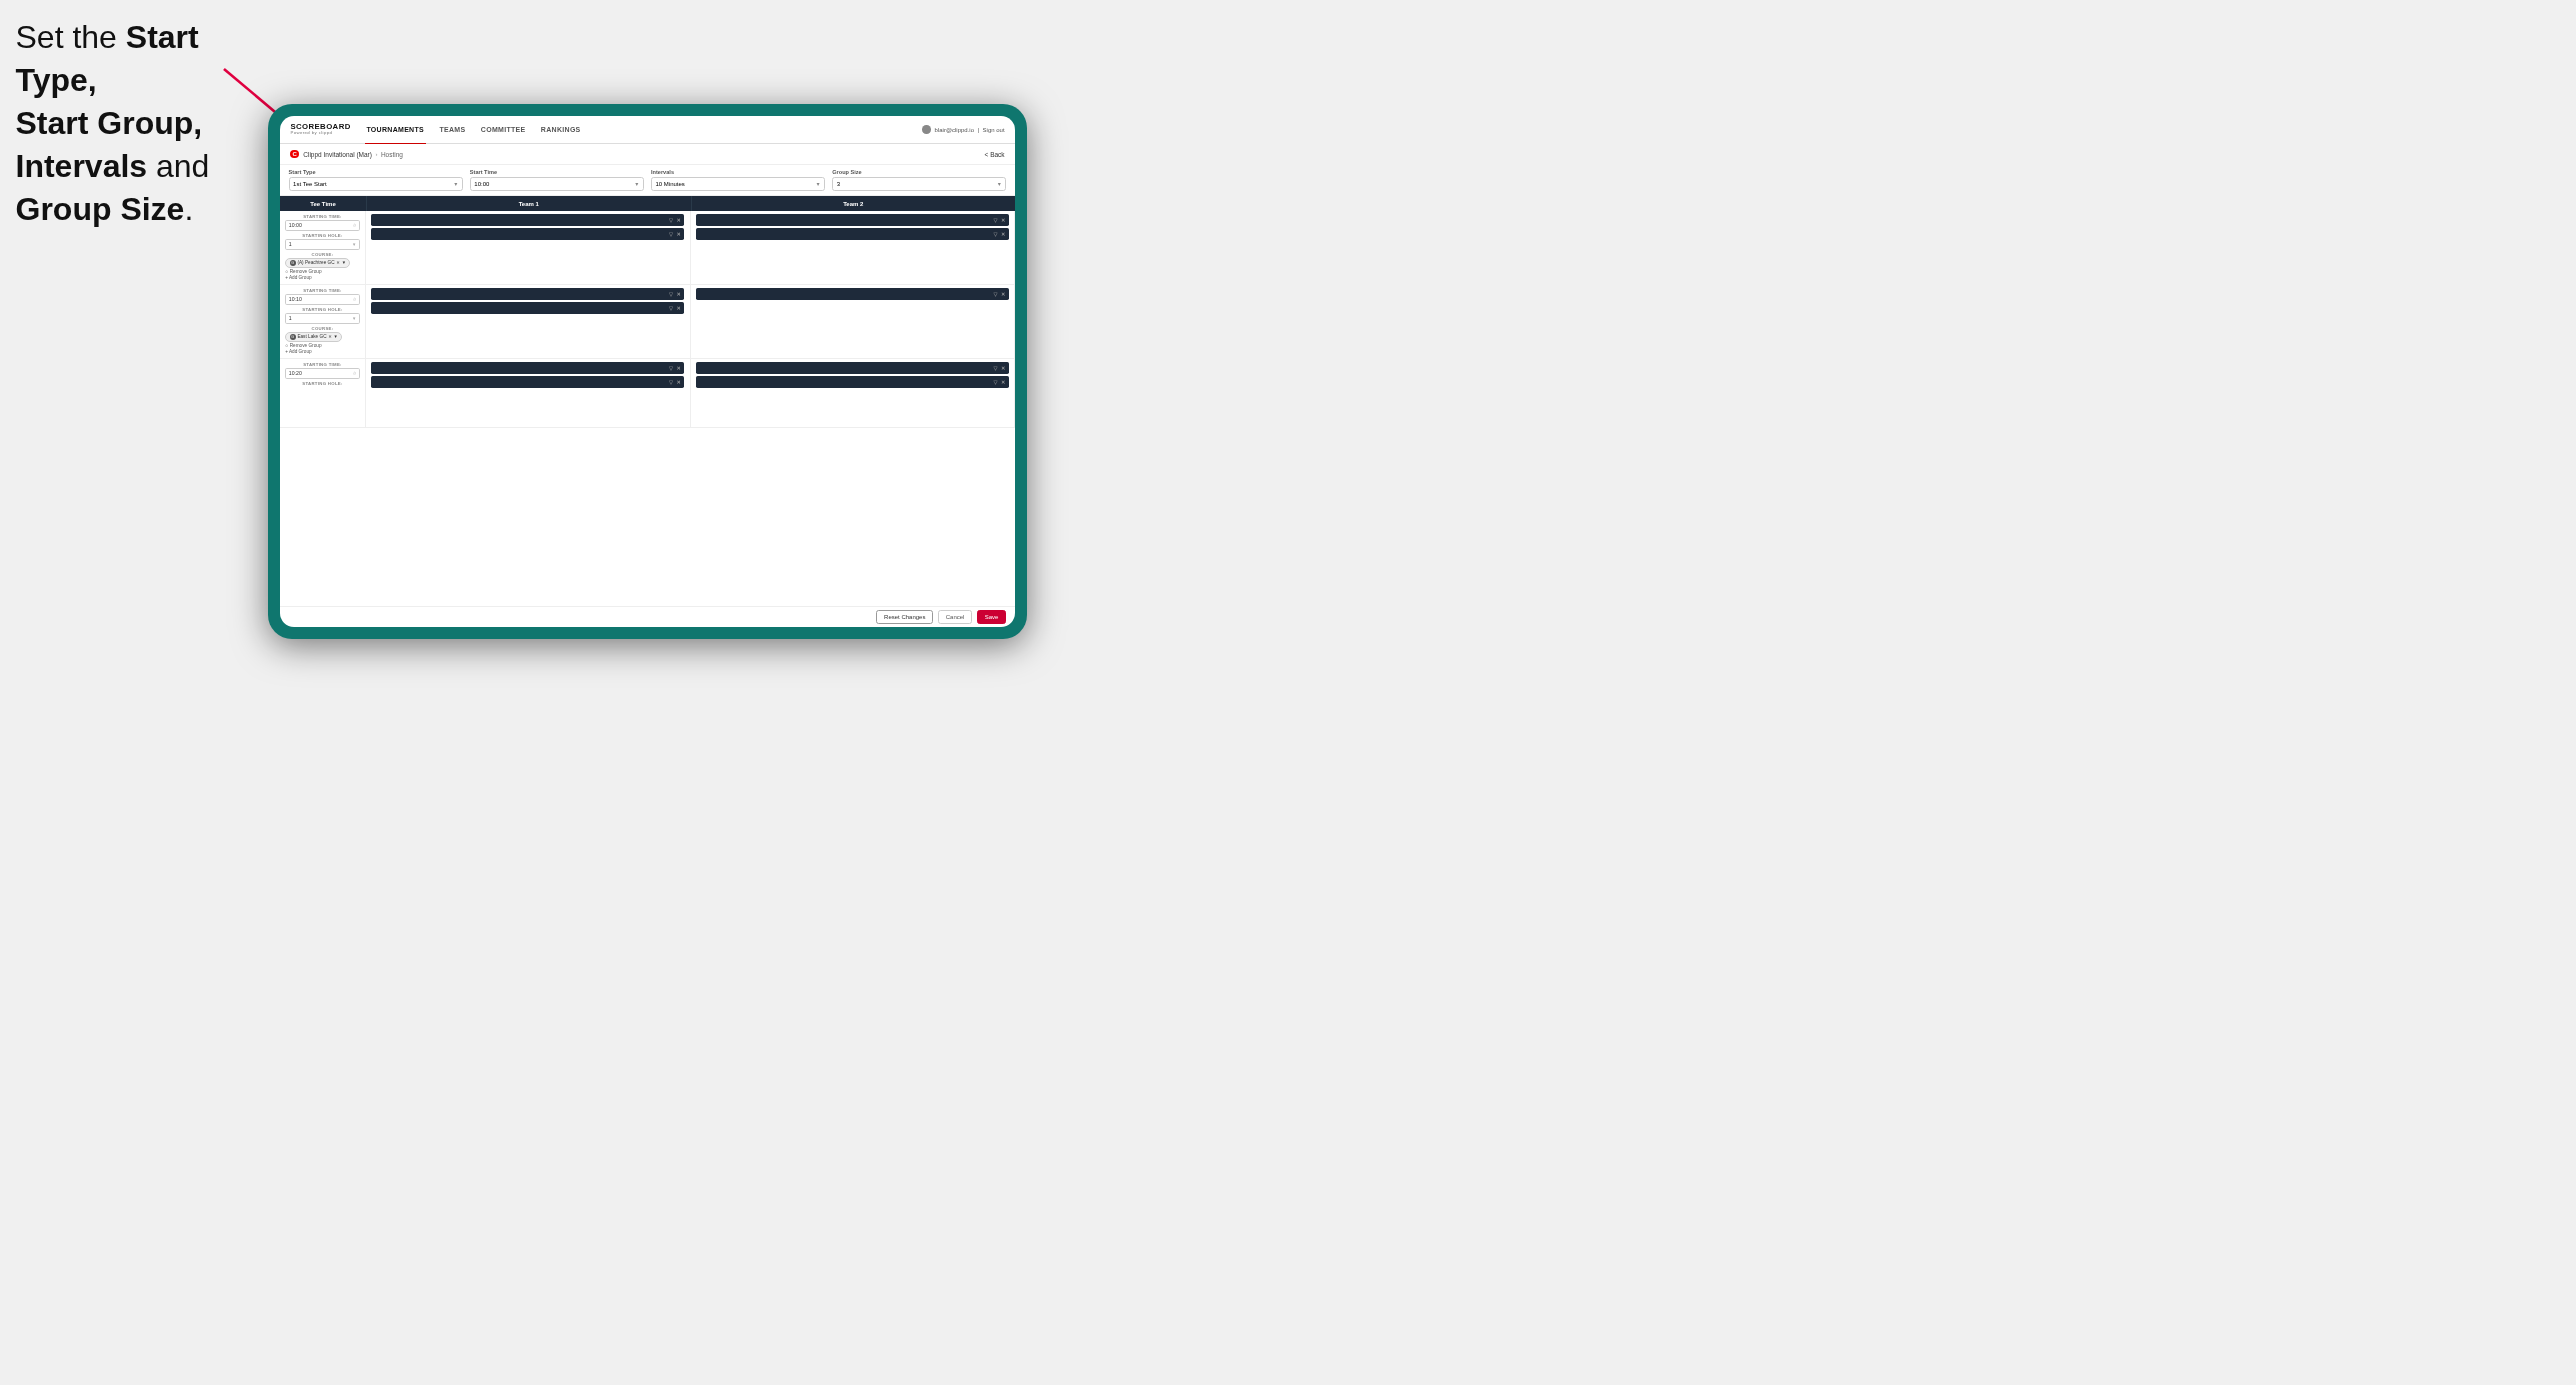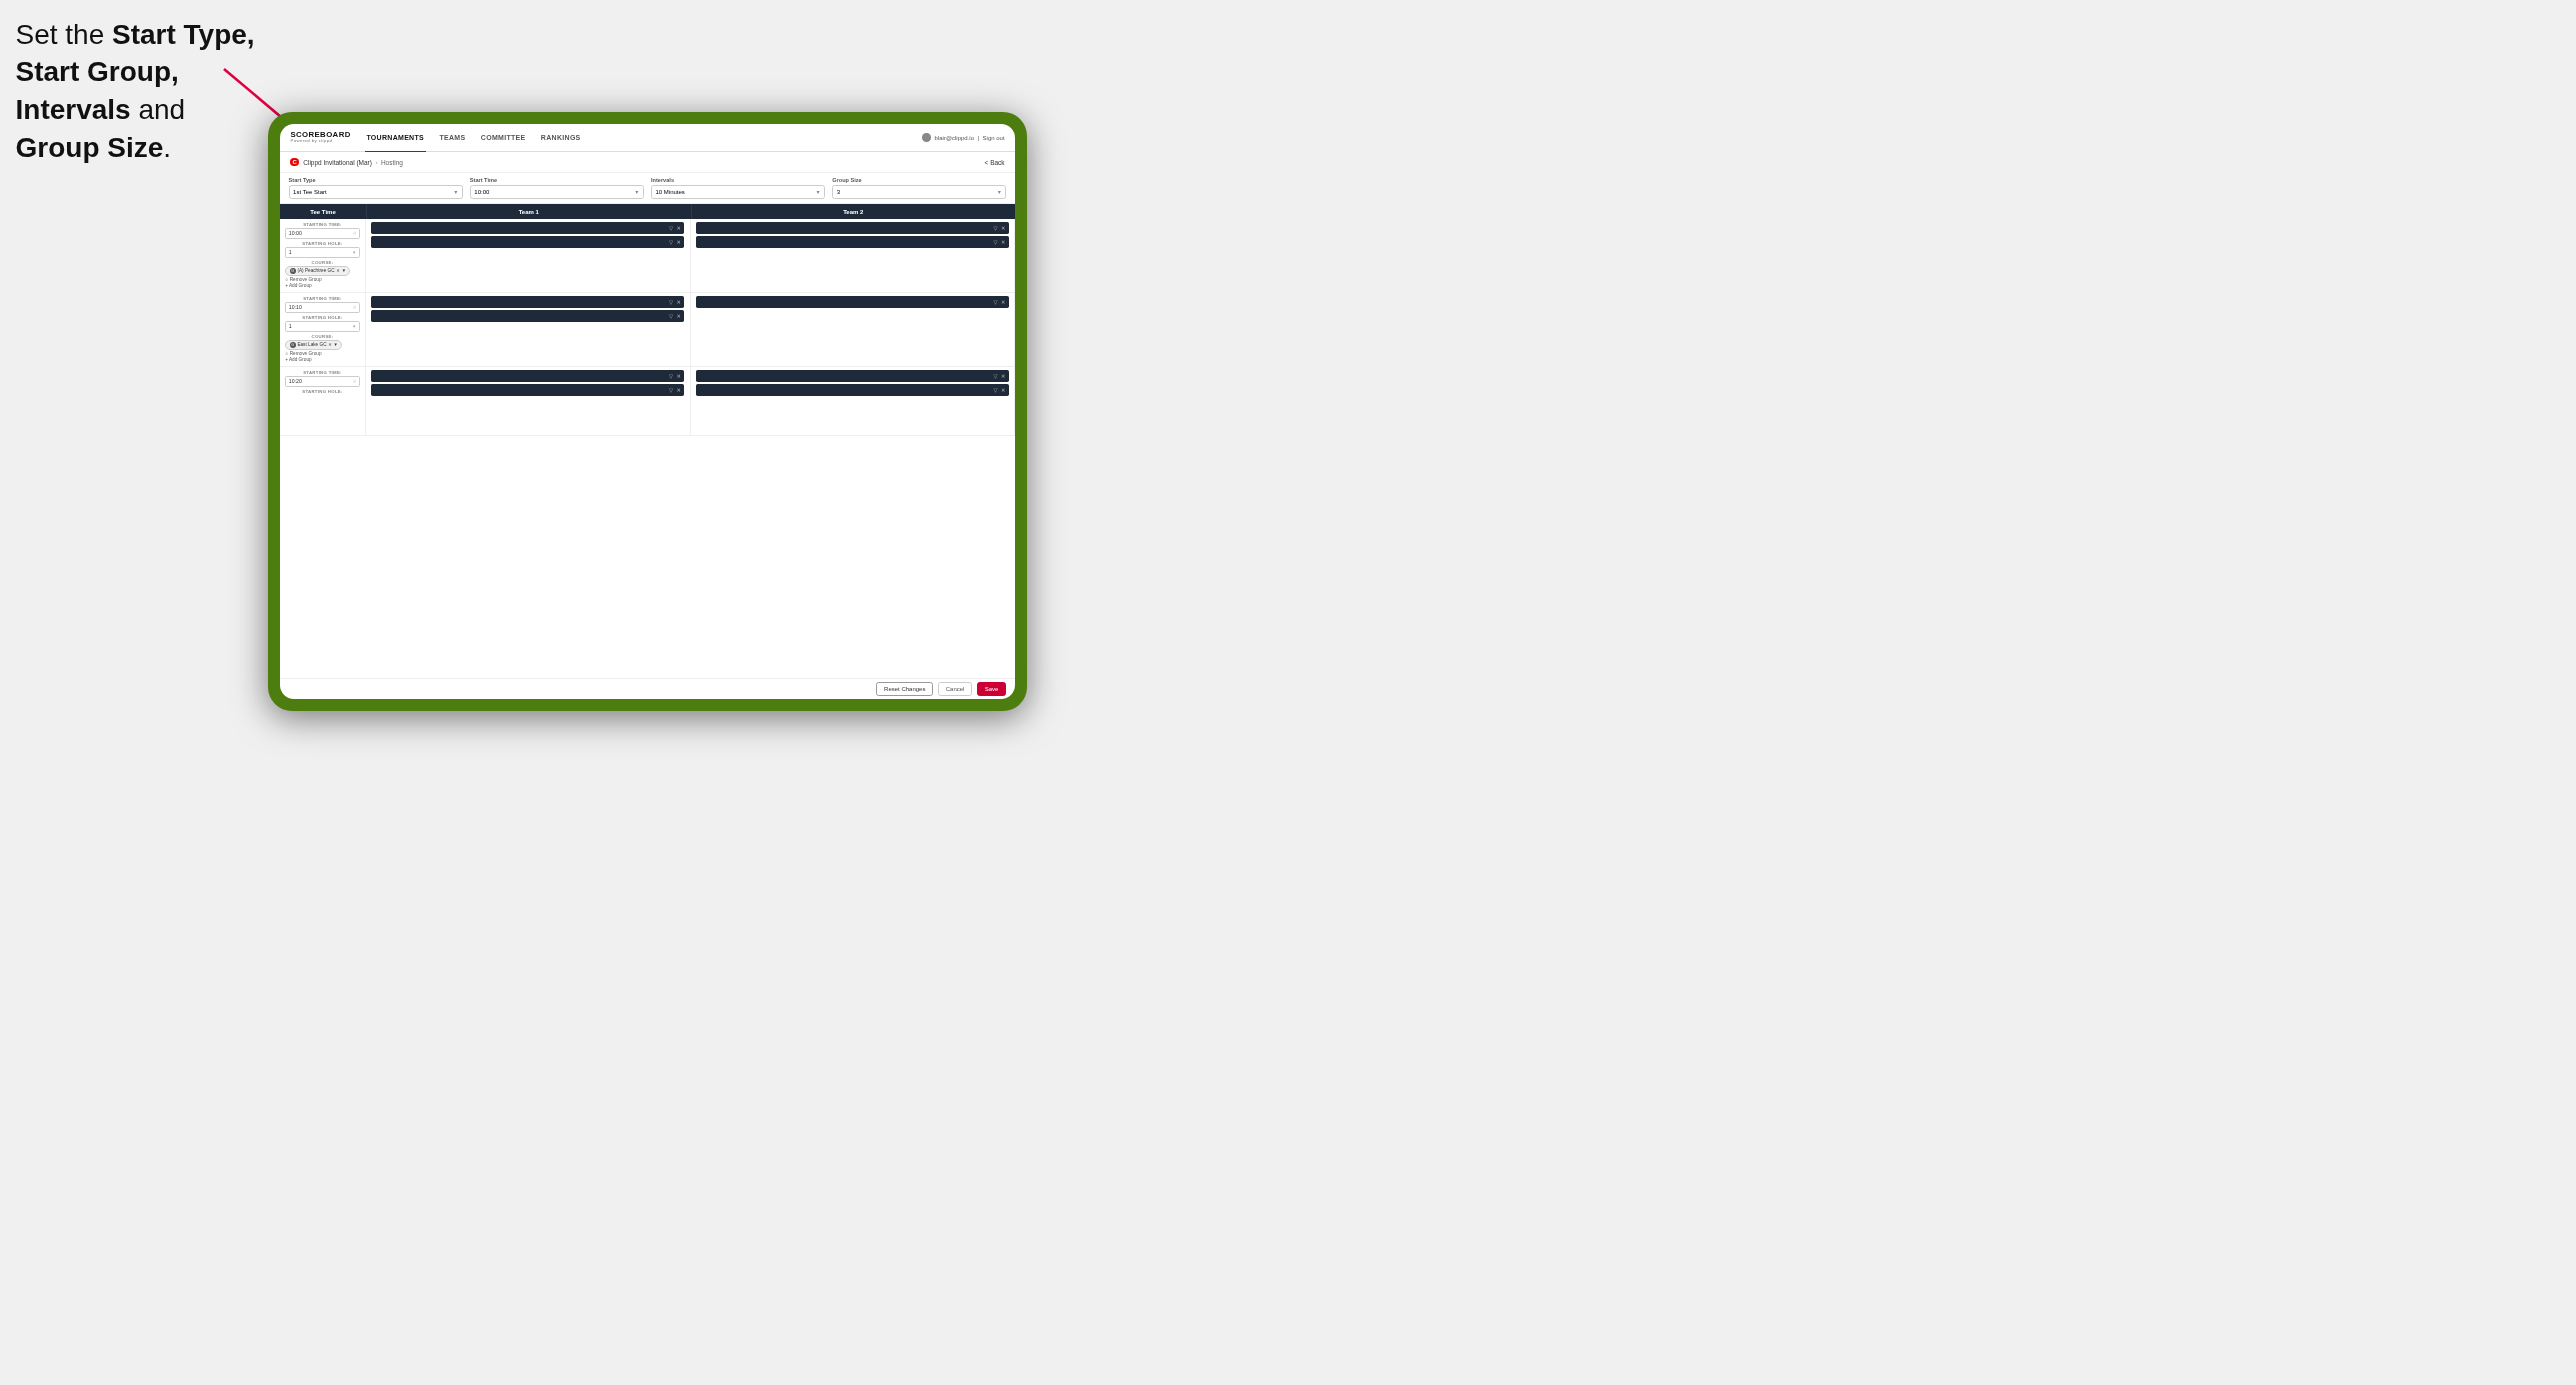--- a/index.html
+++ b/index.html
@@ -11,36 +11,36 @@
       position: relative;
       overflow: hidden;
     }
 
     
     .instructions {
       position: absolute;
       left: 15.5px;
       top: 15.5px;
       width: 250px;
-      font-size: 28px;
+      font-size: 32px;
       line-height: 1.35;
       color: #111;
     }
     .instructions strong {
       font-weight: 800;
     }
 
     
     .tablet-frame {
       position: absolute;
       left: 268px;
-      top: 112px;
+      top: 104px;
       width: 759px;
-      height: 599px;
-      background: #4d7c0f;
+      height: 535px;
+      background: #0f766e;
       border-radius: 24px;
       box-shadow: 0 7px 35px rgba(0,0,0,0.5);
       padding: 12px;
     }
 
     .tablet-screen {
       width: 100%;
       height: 100%;
       background: #fff;
       border-radius: 14px;

